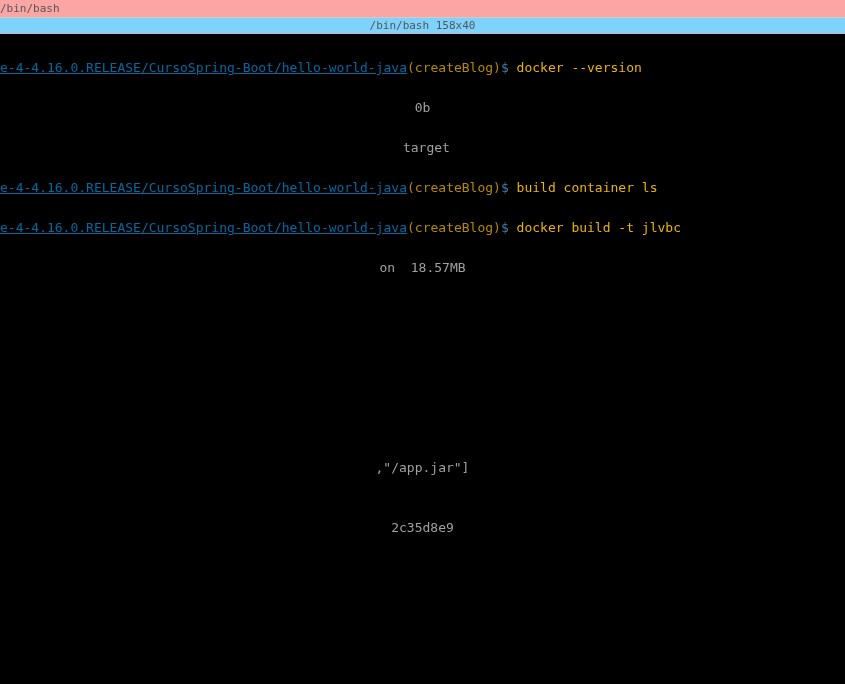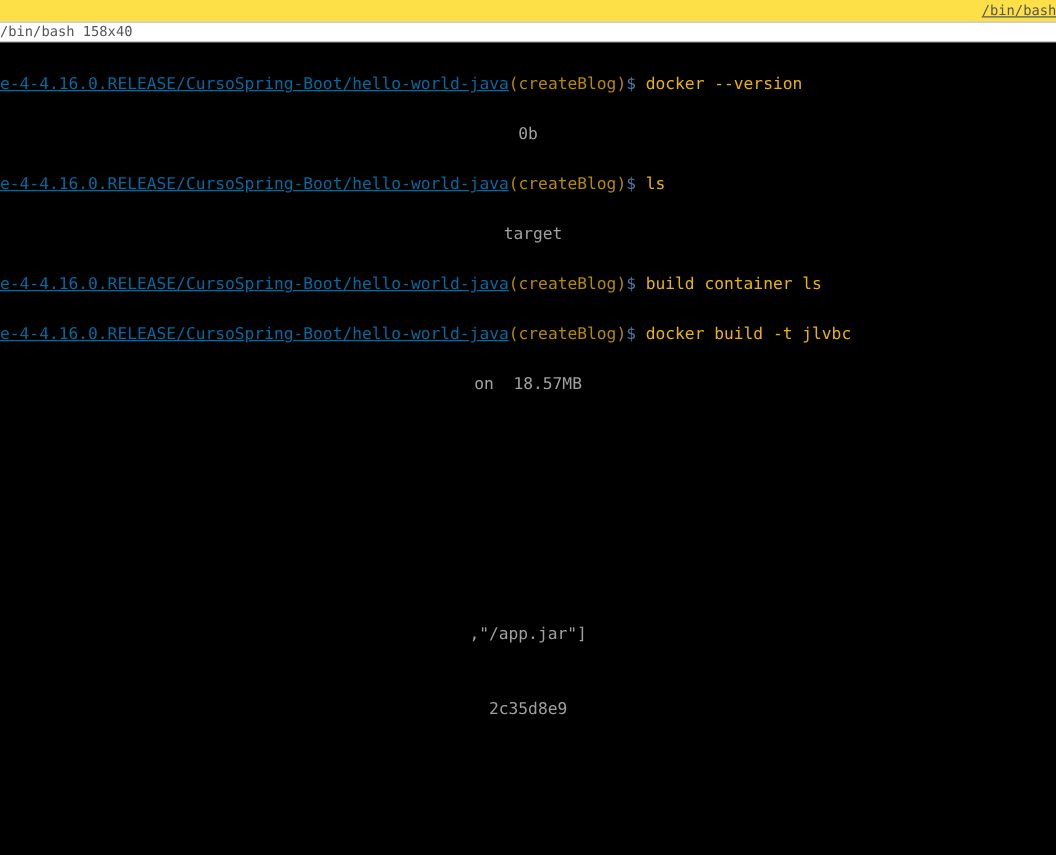--- a/index.html
+++ b/index.html
@@ -10,32 +10,31 @@
     body {
       font-family: "Menlo", "Monaco", "Consolas", monospace;
       font-size: 13px;
       background: #000;
       color: #a8a8a8;
       width: 845px;
       height: 684px;
       overflow: hidden;
     }
     .title-bar {
-      background: #fde047;
+      background: #fca5a5;
       color: #555;
-      text-align: right;
+      text-align: left;
       font-size: 11px;
       padding: 2px 0;
       border-bottom: 1px solid #ccc;
-      text-decoration: underline;
     }
     .sub-bar {
-      background: #ffffff;
+      background: #7dd3fc;
       color: #555;
-      text-align: left;
+      text-align: center;
       font-size: 11px;
       padding: 1px 0;
       border-bottom: 1px solid #bbb;
     }
     .terminal {
       background: #000;
       padding: 4px 0 0 0;
       line-height: 20px;
       white-space: pre;
       overflow: hidden;
@@ -67,21 +66,20 @@
 <div class="title-bar">
   <span>/bin/bash</span>
 </div>
 <div class="sub-bar">
   <span>/bin/bash 158x40</span>
 </div>
 
 <div class="terminal">
 <div class="line"><span class="path">e-4-4.16.0.RELEASE/CursoSpring-Boot/hello-world-java</span><span class="branch">(</span><span class="branch">createBlog</span><span class="branch">)</span><span class="dollar">$</span><span class="cmd"> docker --version</span></div>
 <div class="line out">0b</div>
-<div class="line"><span class="path">e-4-4.16.0.RELEASE/CursoSpring-Boot/hello-world-java</span><span class="branch">(</span><span class="branch">createBlog</span><span class="branch">)</span><span class="dollar">$</span><span class="cmd"> ls</span></div>
 <div class="line out"> target</div>
 <div class="line"><span class="path">e-4-4.16.0.RELEASE/CursoSpring-Boot/hello-world-java</span><span class="branch">(</span><span class="branch">createBlog</span><span class="branch">)</span><span class="dollar">$</span><span class="cmd"> build container ls</span></div>
 <div class="line"><span class="path">e-4-4.16.0.RELEASE/CursoSpring-Boot/hello-world-java</span><span class="branch">(</span><span class="branch">createBlog</span><span class="branch">)</span><span class="dollar">$</span><span class="cmd"> docker build -t jlvbc</span></div>
 <div class="line out">on  18.57MB</div>
 <div class="line out"></div>
 <div class="line out"></div>
 <div class="line out"></div>
 <div class="line out"></div>
 <div class="line out"></div>
 <div class="line out"></div>

